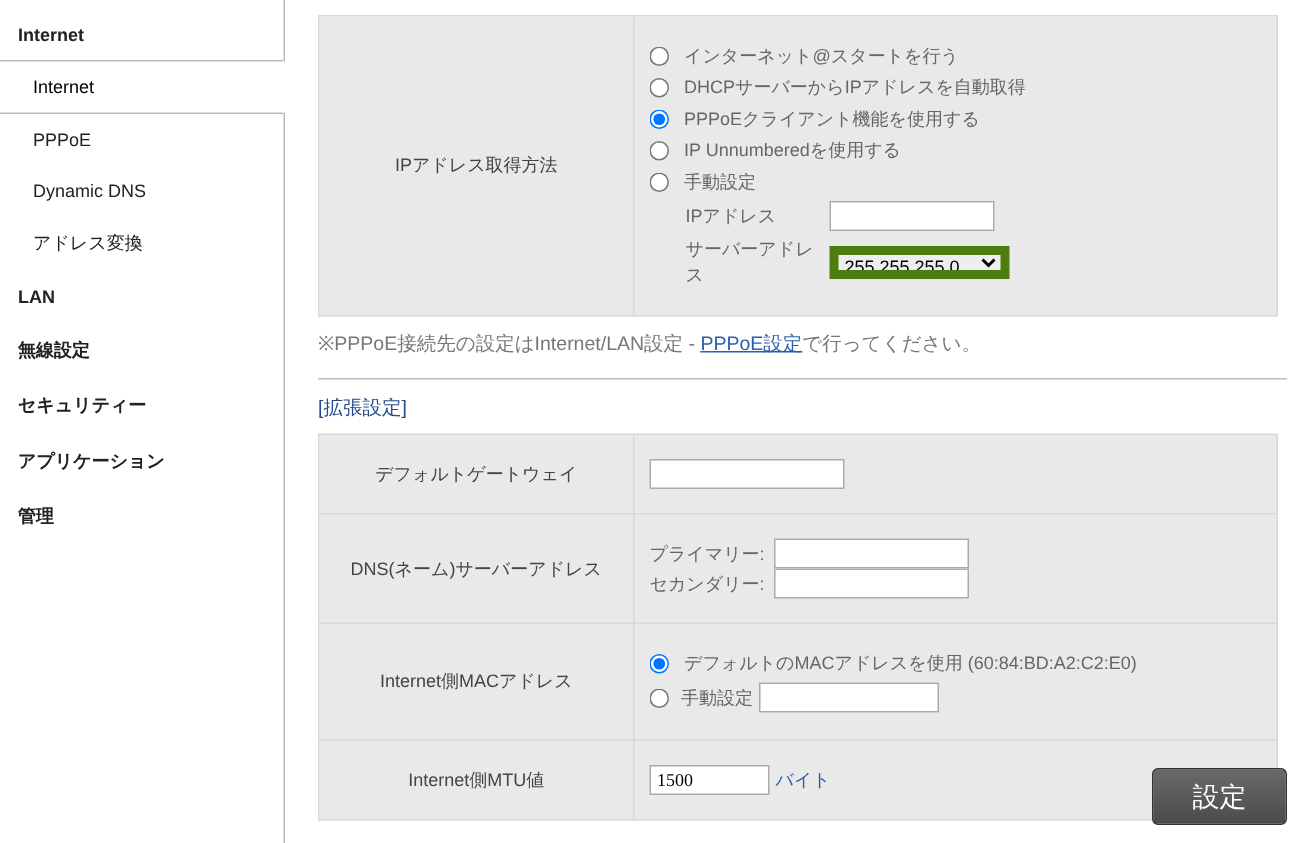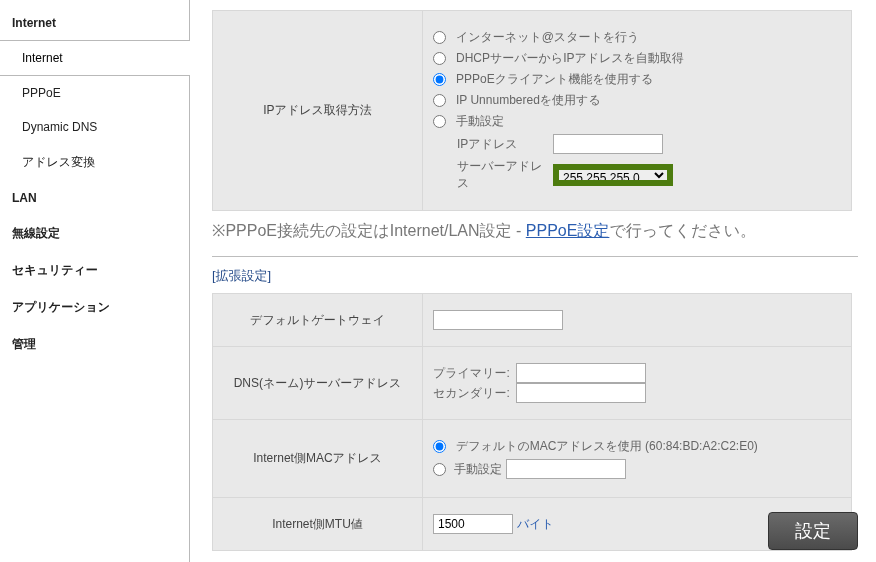--- a/index.html
+++ b/index.html
@@ -102,21 +102,21 @@
     background: #fff;
   }
   select {
     border: 6px solid #4d7c0f;
     height: 22px;
     font-size: 12px;
     background: #eee;
   }
   .note {
     margin: 8px 0 6px 0;
-    font-size: 16px;
+    font-size: 13px;
     color: #777;
   }
   .note a { color: #2a5db0; text-decoration: underline; cursor: pointer; }
   hr.sep {
     border: none;
     border-top: 1px solid #bdbdbd;
     margin: 14px 0 10px 0;
   }
   .section-title {
     color: #244a88;
@@ -247,21 +247,21 @@
           <label class="radio-line mac-manual">
             <input type="radio" name="mac" style="">
             <span>手動設定</span>
             <input type="text" style="width: 120px;" value="">
           </label>
         </td>
       </tr>
       <tr>
         <td class="label">Internet側MTU値</td>
         <td>
-          <input type="text" style="width: 80px;" value="1500"><span class="mtu-unit">バイト</span>
+          <input type="text" style="width: 80px; font-family: Liberation Serif, serif;" value="1500"><span class="mtu-unit">バイト</span>
         </td>
       </tr>
     </tbody>
       </table>
 
     <div class="footer">
       <button class="btn">設定</button>
     </div>
   </div>
 </div>

